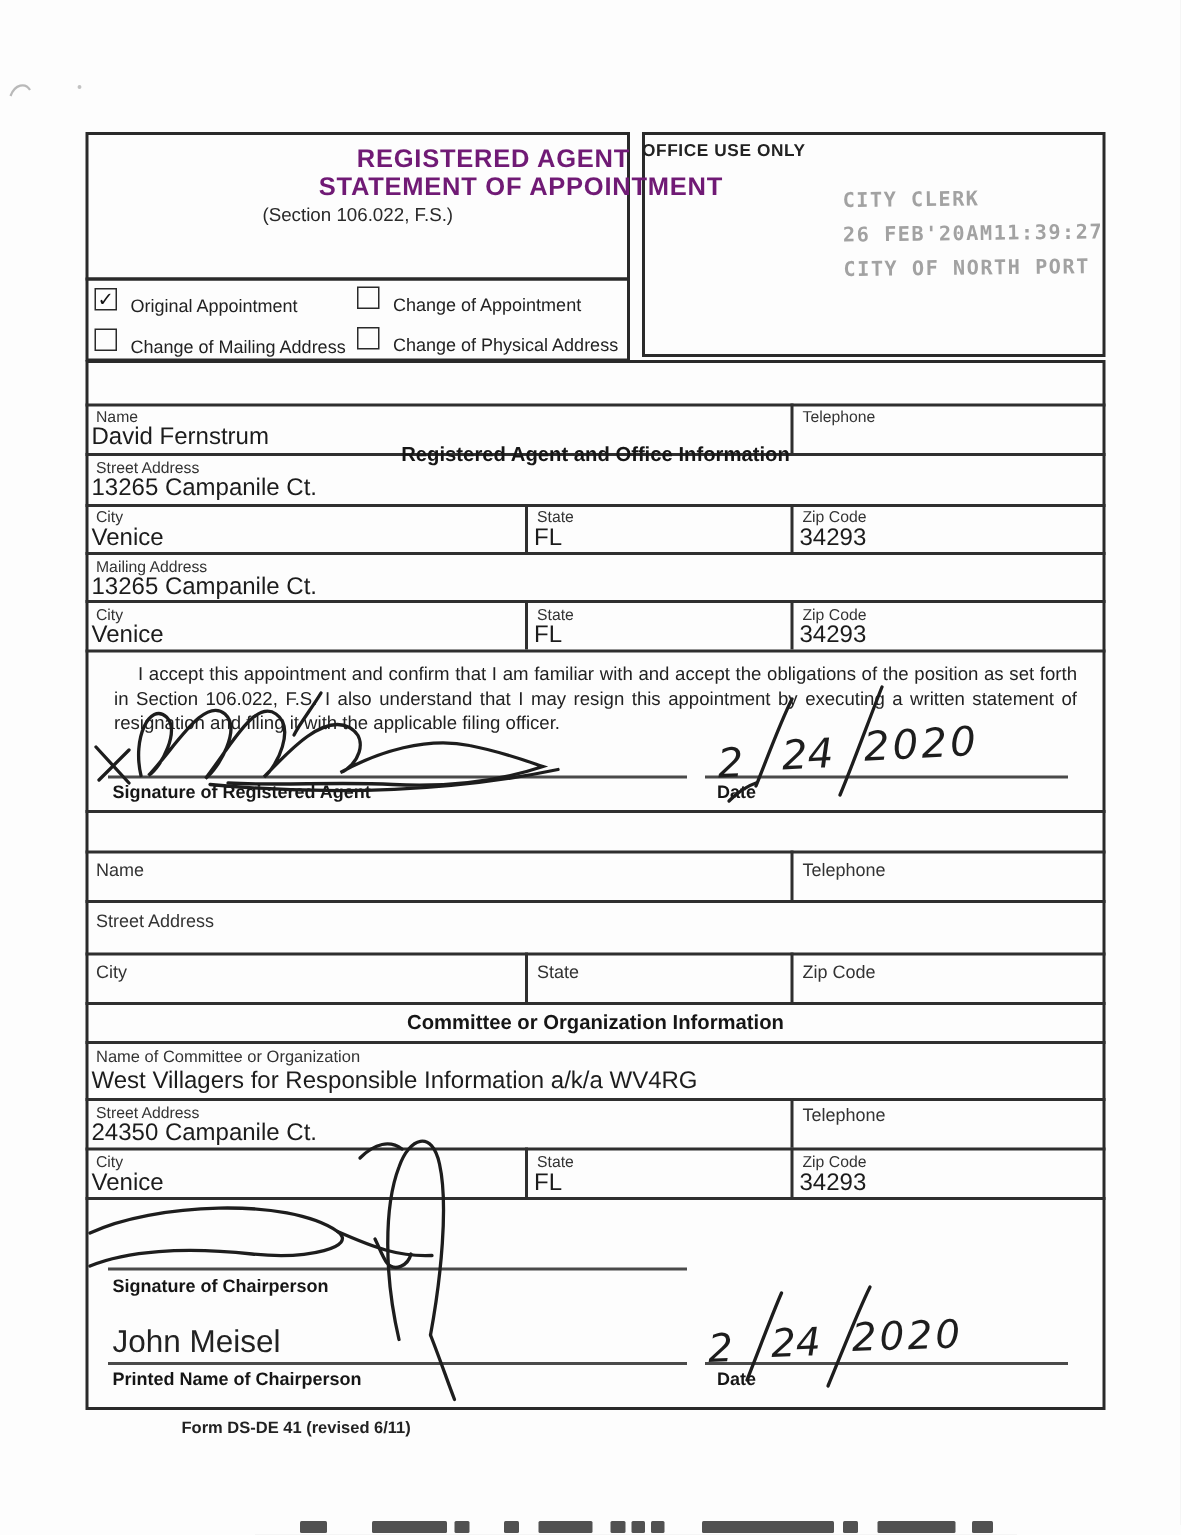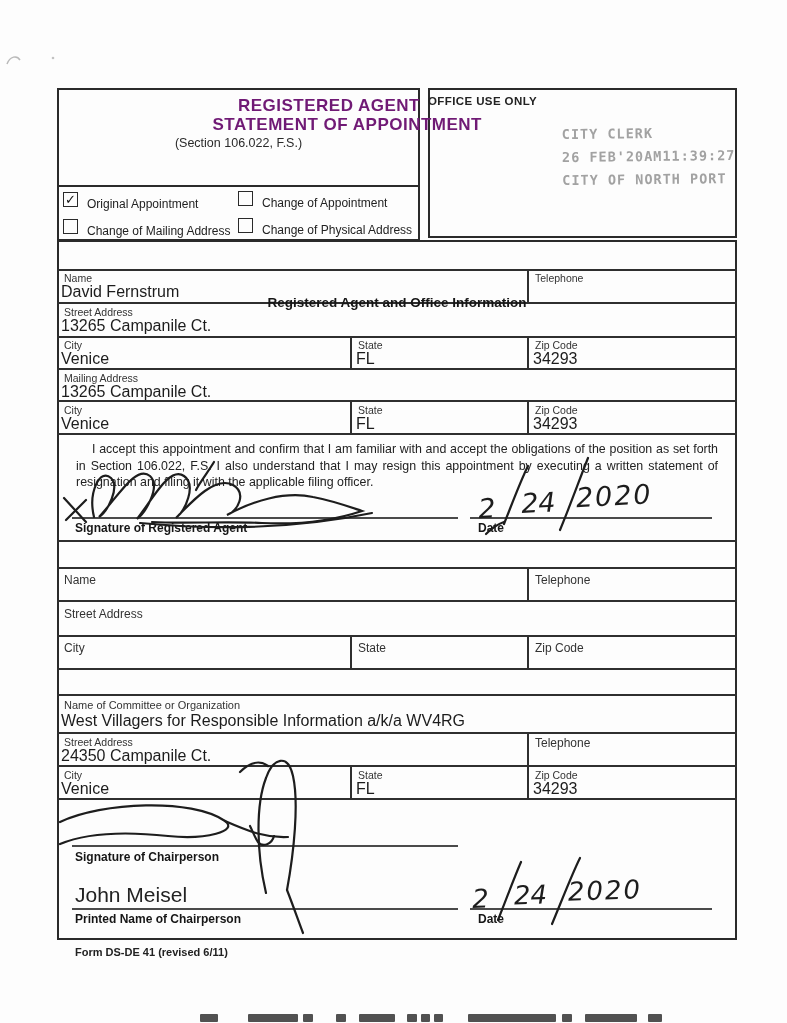--- a/index.html
+++ b/index.html
@@ -21,21 +21,21 @@
   .cb-label{position:absolute;font-size:12px;color:#222;}
   .sec-title{position:absolute;width:680px;left:57px;text-align:center;font-size:13.5px;
              font-weight:bold;color:#161616;}
   .sec-note{font-weight:normal;}
   .flabel{position:absolute;font-size:10.5px;color:#333;}
   .fvalue{position:absolute;font-size:16px;color:#1c1c1c;white-space:nowrap;}
   .para{position:absolute;font-size:12.4px;color:#222;text-align:justify;line-height:16.5px;}
   .para-indent{display:inline-block;width:16px;}
   .siglabel{position:absolute;font-size:12px;font-weight:bold;color:#161616;}
   .printed-name{position:absolute;font-size:21px;color:#222;}
-  .footer-note{position:absolute;font-size:11px;font-weight:bold;color:#222;}
+  .footer-note{position:absolute;font-size:11px;font-weight:bold;color:#222;margin-left:46px;}
   svg.overlay{position:absolute;left:0;top:0;pointer-events:none;}
   .artifact-seg{position:absolute;height:8px;background:#3a3a3a;opacity:.88;border-radius:1px;
                 filter:blur(.4px);}
 </style>
 </head>
 <body>
 
 <div class="page">
 
   <div class="box" style="left:57px;top:88px;width:363px;height:99px;"></div>
@@ -126,20 +126,21 @@
   <div class="siglabel" style="left:478px;top:521px;">Date</div>
 
 
   <div class="flabel" style="left:64px;top:573px;font-size:12px;">Name</div>
   <div class="flabel" style="left:535px;top:573px;font-size:12px;">Telephone</div>
   <div class="flabel" style="left:64px;top:607px;font-size:12px;">Street Address</div>
   <div class="flabel" style="left:64px;top:641px;font-size:12px;">City</div>
   <div class="flabel" style="left:358px;top:641px;font-size:12px;">State</div>
   <div class="flabel" style="left:535px;top:641px;font-size:12px;">Zip Code</div>
 
+  <div class="sec-title" style="top:674px;">Committee or Organization Information</div>
 
   <div class="flabel" style="left:64px;top:699px;font-size:11px;">Name of Committee or Organization</div>
   <div class="fvalue" style="left:61px;top:712px;">West Villagers for Responsible Information a/k/a WV4RG</div>
 
   <div class="flabel" style="left:64px;top:736px;">Street Address</div>
   <div class="fvalue" style="left:61px;top:747px;">24350 Campanile Ct.</div>
   <div class="flabel" style="left:535px;top:736px;font-size:12px;">Telephone</div>
 
   <div class="flabel" style="left:64px;top:769px;">City</div>
   <div class="fvalue" style="left:61px;top:780px;">Venice</div>

